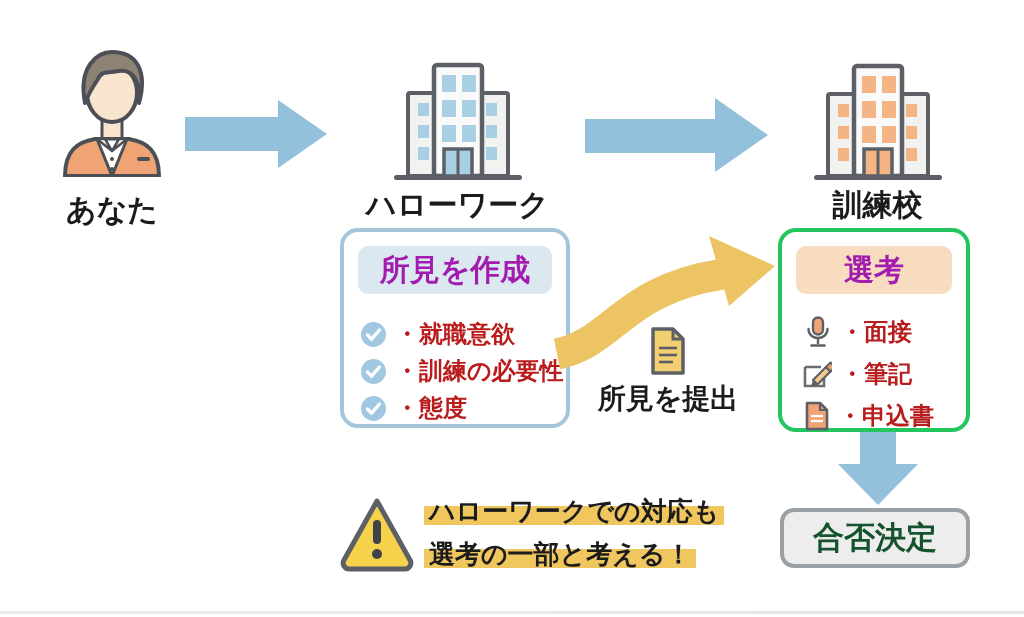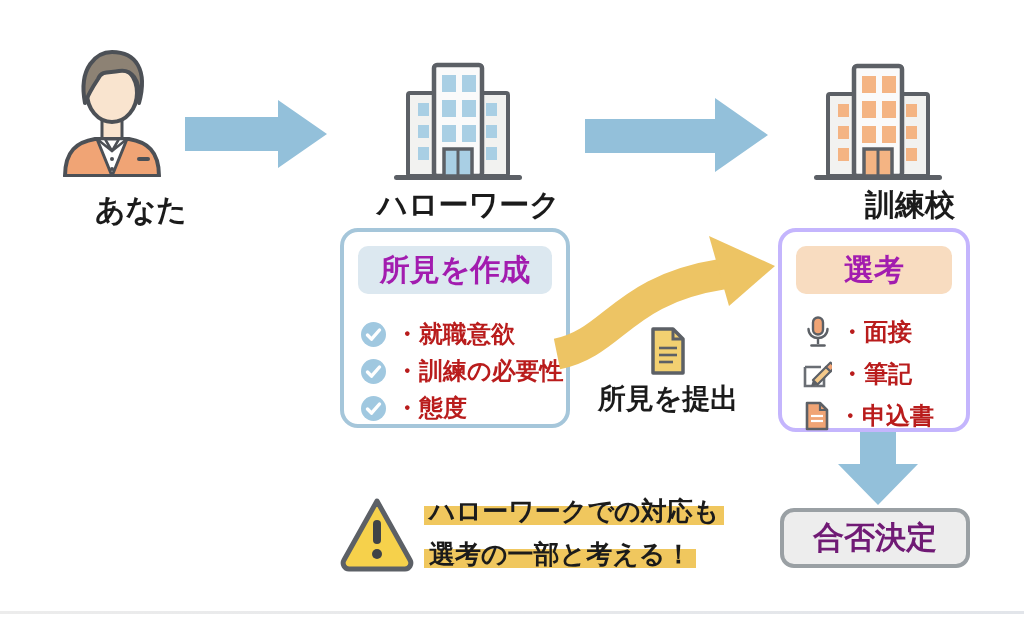--- a/index.html
+++ b/index.html
@@ -3,44 +3,44 @@
 <meta charset="utf-8">
 <style>
   * { margin:0; padding:0; box-sizing:border-box; }
   html,body { background:#ffffff; }
   body { font-family:"DejaVu Sans","Liberation Sans",sans-serif; }
   .canvas { position:relative; width:1024px; height:617px; background:#ffffff; overflow:hidden; }
   .abs { position:absolute; }
   .lbl { font-weight:800; color:#1b1b1b; text-align:center; white-space:nowrap; }
 
   
-  .node-label { font-size:30px;text-align:right; }
+  .node-label { font-size:30px; }
 
   
   .fill-arrow { display:block; }
 
   
   .panel { position:absolute; background:#ffffff; border-radius:18px; }
   .panel.blue   { border:4px solid #a5c6da; }
-  .panel.orange { border:4px solid #c4b5fd; }
+  .panel.orange { border:4px solid #22c55e; }
   .panel-title { position:absolute; left:14px; right:14px; top:14px; height:48px;
                  border-radius:10px; display:flex; align-items:center; justify-content:center;
                  font-size:30px; font-weight:800; color:#a21caf; }
   .panel.blue   .panel-title { background:#dce8f0; }
   .panel.orange .panel-title { background:#f8dcc0; }
 
   .row { position:absolute; display:flex; align-items:center; gap:8px; height:32px; }
   .row .txt { font-size:24px; font-weight:800; color:#b91c1c; white-space:nowrap; }
   .row .ic  { display:flex; align-items:center; justify-content:center; }
 
   
   .decision { position:absolute; left:780px; top:508px; width:190px; height:60px;
               background:#ededed; border:4px solid #9aa0a4; border-radius:14px;
               display:flex; align-items:center; justify-content:center;
-              font-size:31px; font-weight:800; color:#701a75; }
+              font-size:31px; font-weight:800; color:#14532d; }
 
   
   .warn-text { position:absolute; left:424px; top:490px; font-size:26px; font-weight:800;
                color:#1b1b1b; line-height:43px; white-space:nowrap; }
   .hl { background:linear-gradient(transparent 32%, #f0c75e 32%, #f0c75e 96%, transparent 96%);
         padding:0 5px; }
 
   .bottom-line { position:absolute; left:0; top:611px; width:1024px; height:3px;
                  background:linear-gradient(90deg,#ececec,#e2e5ea); }
 </style>

